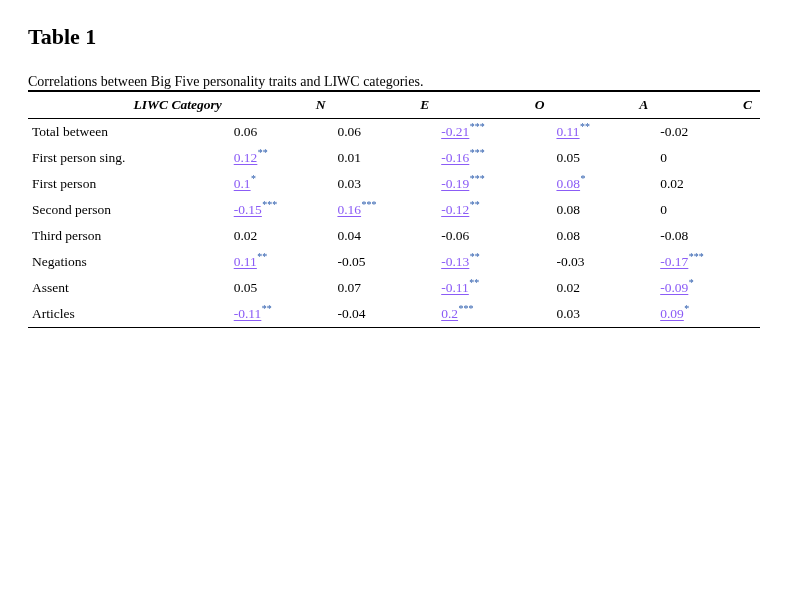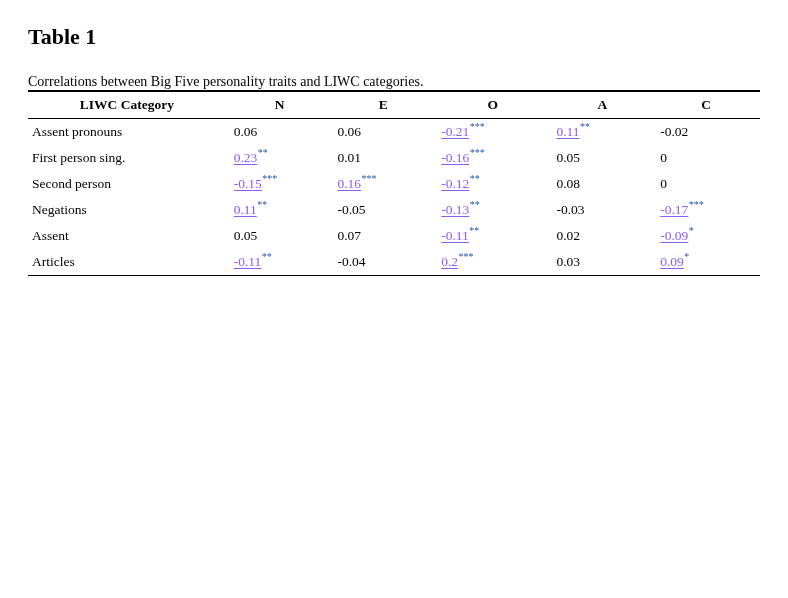--- a/index.html
+++ b/index.html
@@ -22,23 +22,24 @@
       color: #000;
     }
     table {
       width: 100%;
       border-collapse: collapse;
       font-size: 13.5px;
     }
     .header-row th {
       padding: 5px 8px 5px 4px;
       font-weight: bold;
-      text-align: center;
+      text-align: right;
       border-top: 2px solid #000;
       border-bottom: 1.5px solid #000;
+      font-style: italic;
     }
     .header-row th:first-child {
       width: 175px;
     }
     .data-row td {
       padding: 5px 8px 5px 4px;
       vertical-align: bottom;
       border-bottom: none;
     }
     .data-row:last-child td {
@@ -85,63 +86,88 @@
       <th>LIWC Category</th>
       <th class="col-n">N</th>
       <th class="col-e">E</th>
       <th class="col-o">O</th>
       <th class="col-a">A</th>
       <th class="col-c">C</th>
     </tr>
   </thead>
   <tbody id="table-body">
   <tr class="data-row">
-        <td>Assent pronouns</td>
+        <td>Total between</td>
         <td>0.06</td>
         <td>0.06</td>
         <td><span class="cell-val">
             <span class="underline-val">-0.21</span>
             <span class="sig">***</span>
           </span></td>
         <td><span class="cell-val">
             <span class="underline-val">0.11</span>
             <span class="sig">**</span>
           </span></td>
         <td>-0.02</td>
       </tr>
       <tr class="data-row">
         <td>First person sing.</td>
         <td><span class="cell-val">
-            <span class="underline-val">0.23</span>
+            <span class="underline-val">0.12</span>
             <span class="sig">**</span>
           </span></td>
         <td>0.01</td>
         <td><span class="cell-val">
             <span class="underline-val">-0.16</span>
             <span class="sig">***</span>
           </span></td>
         <td>0.05</td>
         <td>0</td>
       </tr>
       <tr class="data-row">
+        <td>First person</td>
+        <td><span class="cell-val">
+            <span class="underline-val">0.1</span>
+            <span class="sig">*</span>
+          </span></td>
+        <td>0.03</td>
+        <td><span class="cell-val">
+            <span class="underline-val">-0.19</span>
+            <span class="sig">***</span>
+          </span></td>
+        <td><span class="cell-val">
+            <span class="underline-val">0.08</span>
+            <span class="sig">*</span>
+          </span></td>
+        <td>0.02</td>
+      </tr>
+      <tr class="data-row">
         <td>Second person</td>
         <td><span class="cell-val">
             <span class="underline-val">-0.15</span>
             <span class="sig">***</span>
           </span></td>
         <td><span class="cell-val">
             <span class="underline-val">0.16</span>
             <span class="sig">***</span>
           </span></td>
         <td><span class="cell-val">
             <span class="underline-val">-0.12</span>
             <span class="sig">**</span>
           </span></td>
         <td>0.08</td>
         <td>0</td>
+      </tr>
+      <tr class="data-row">
+        <td>Third person</td>
+        <td>0.02</td>
+        <td>0.04</td>
+        <td>-0.06</td>
+        <td>0.08</td>
+        <td>-0.08</td>
       </tr>
       <tr class="data-row">
         <td>Negations</td>
         <td><span class="cell-val">
             <span class="underline-val">0.11</span>
             <span class="sig">**</span>
           </span></td>
         <td>-0.05</td>
         <td><span class="cell-val">
             <span class="underline-val">-0.13</span>

